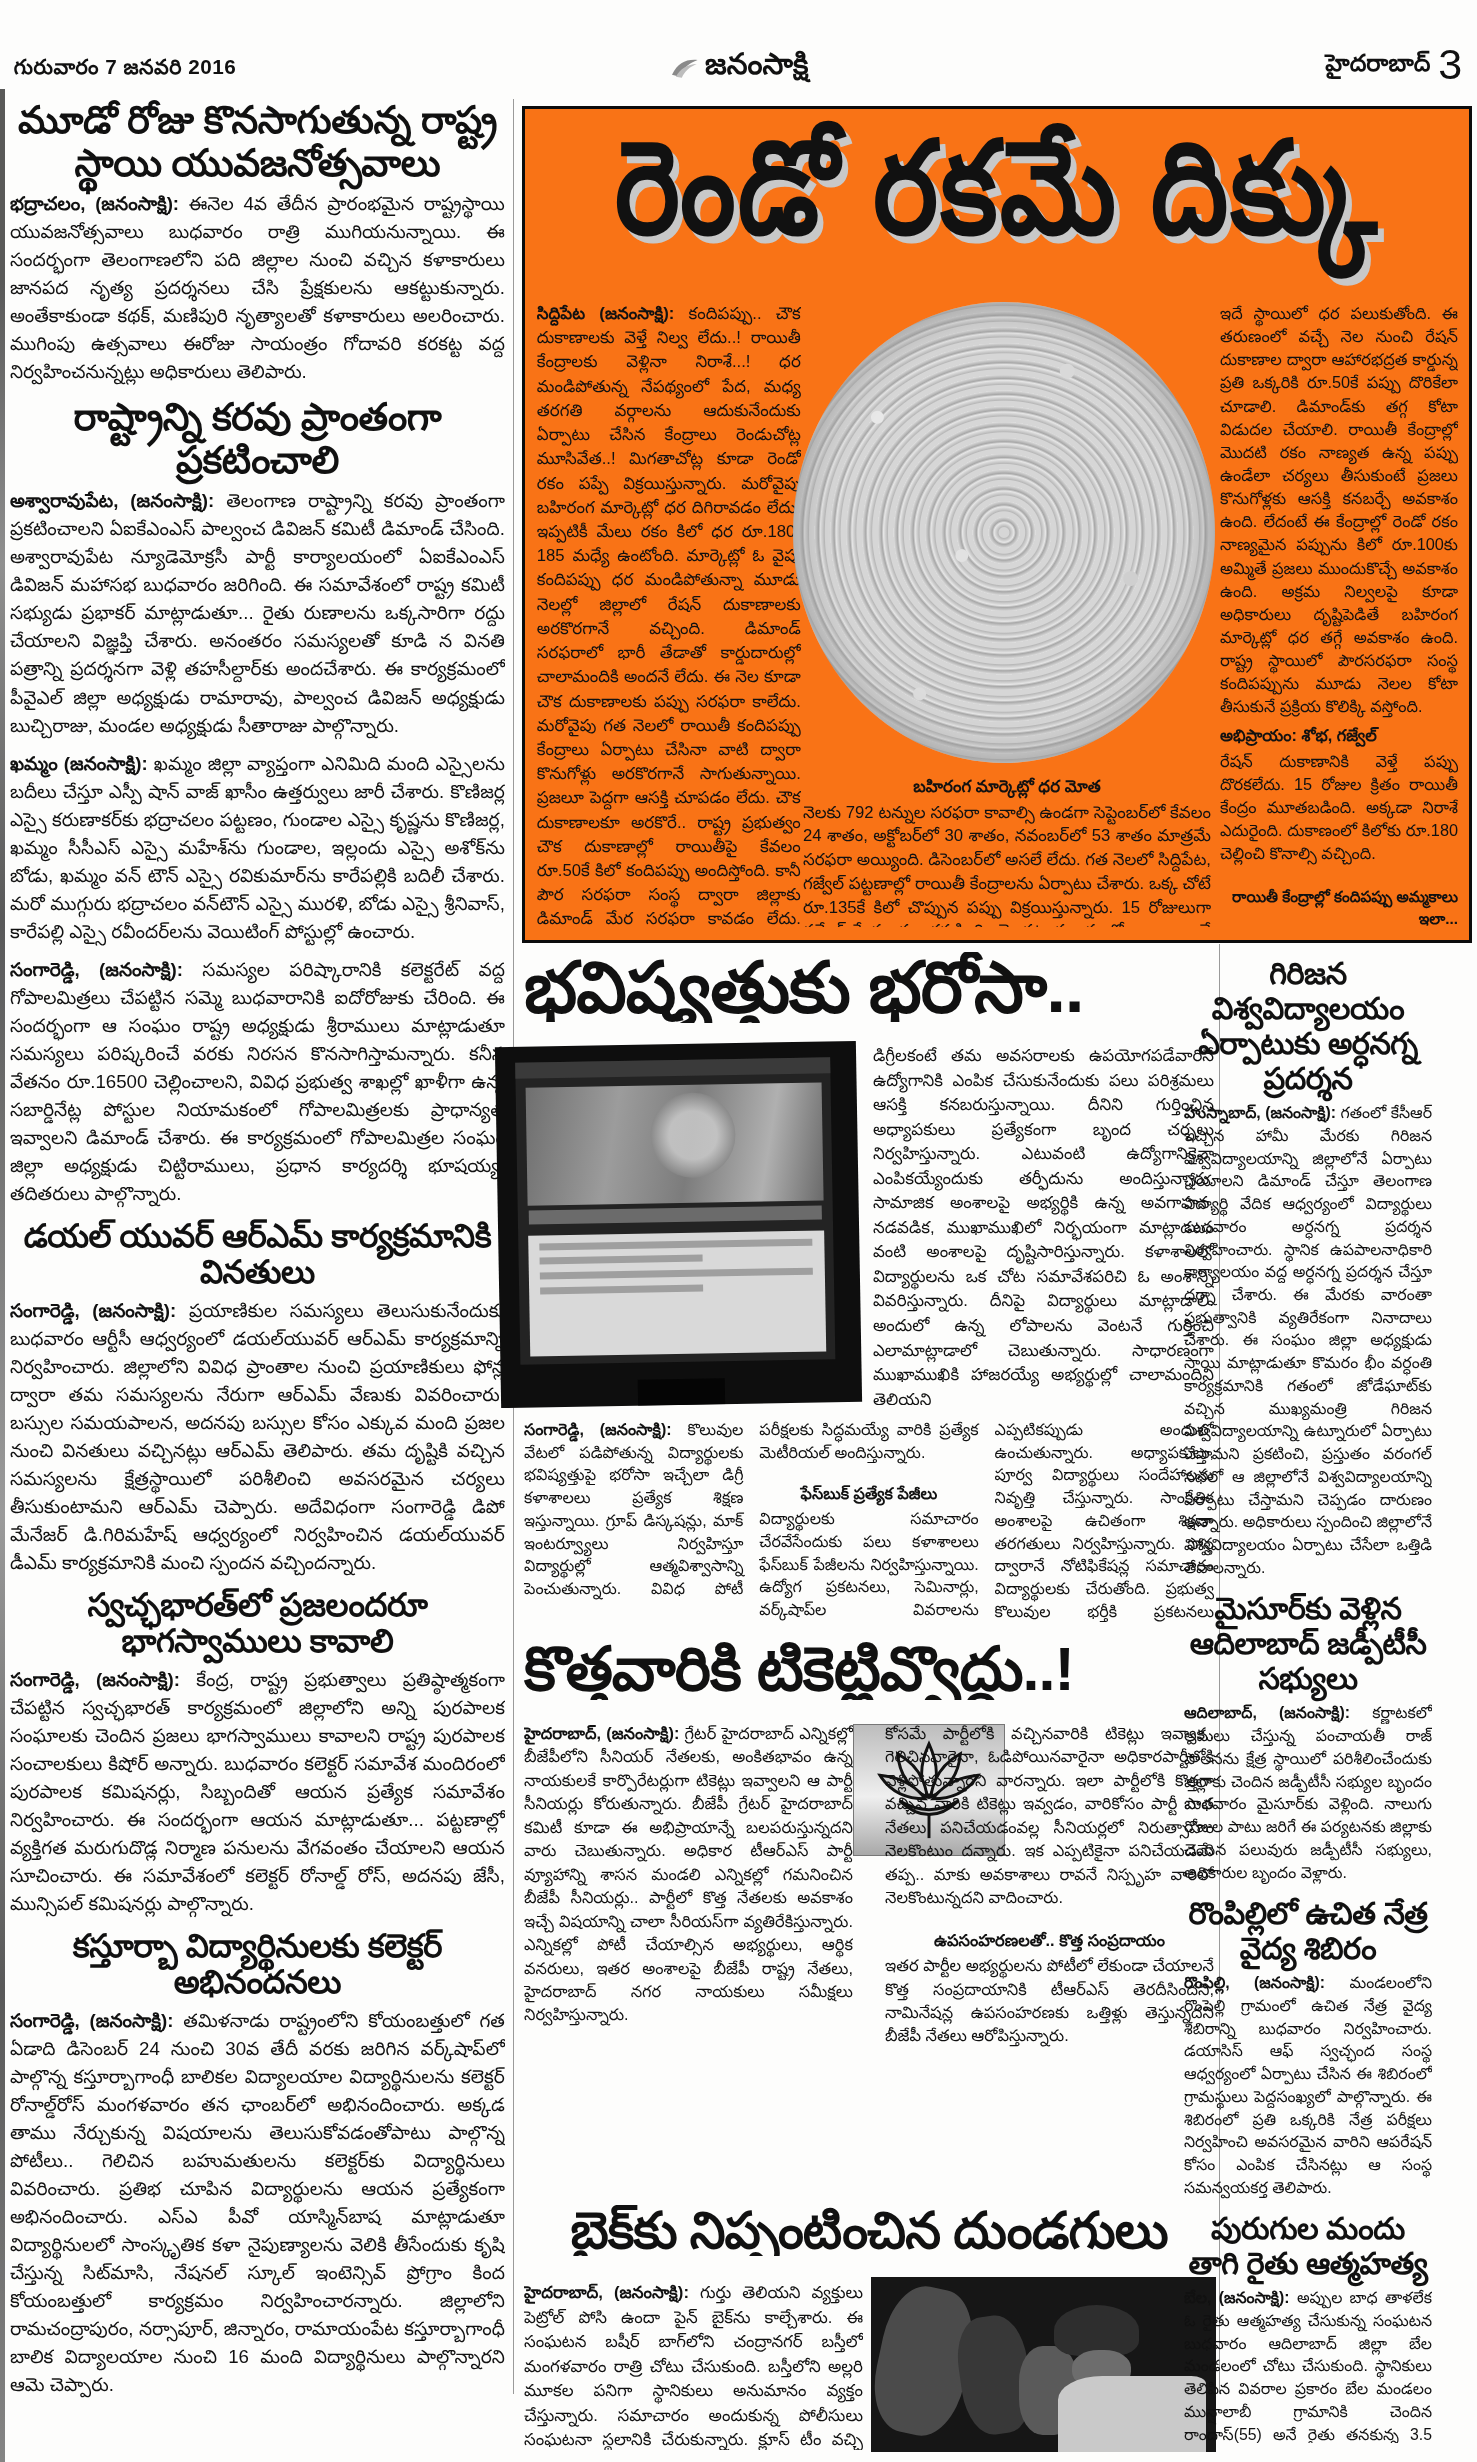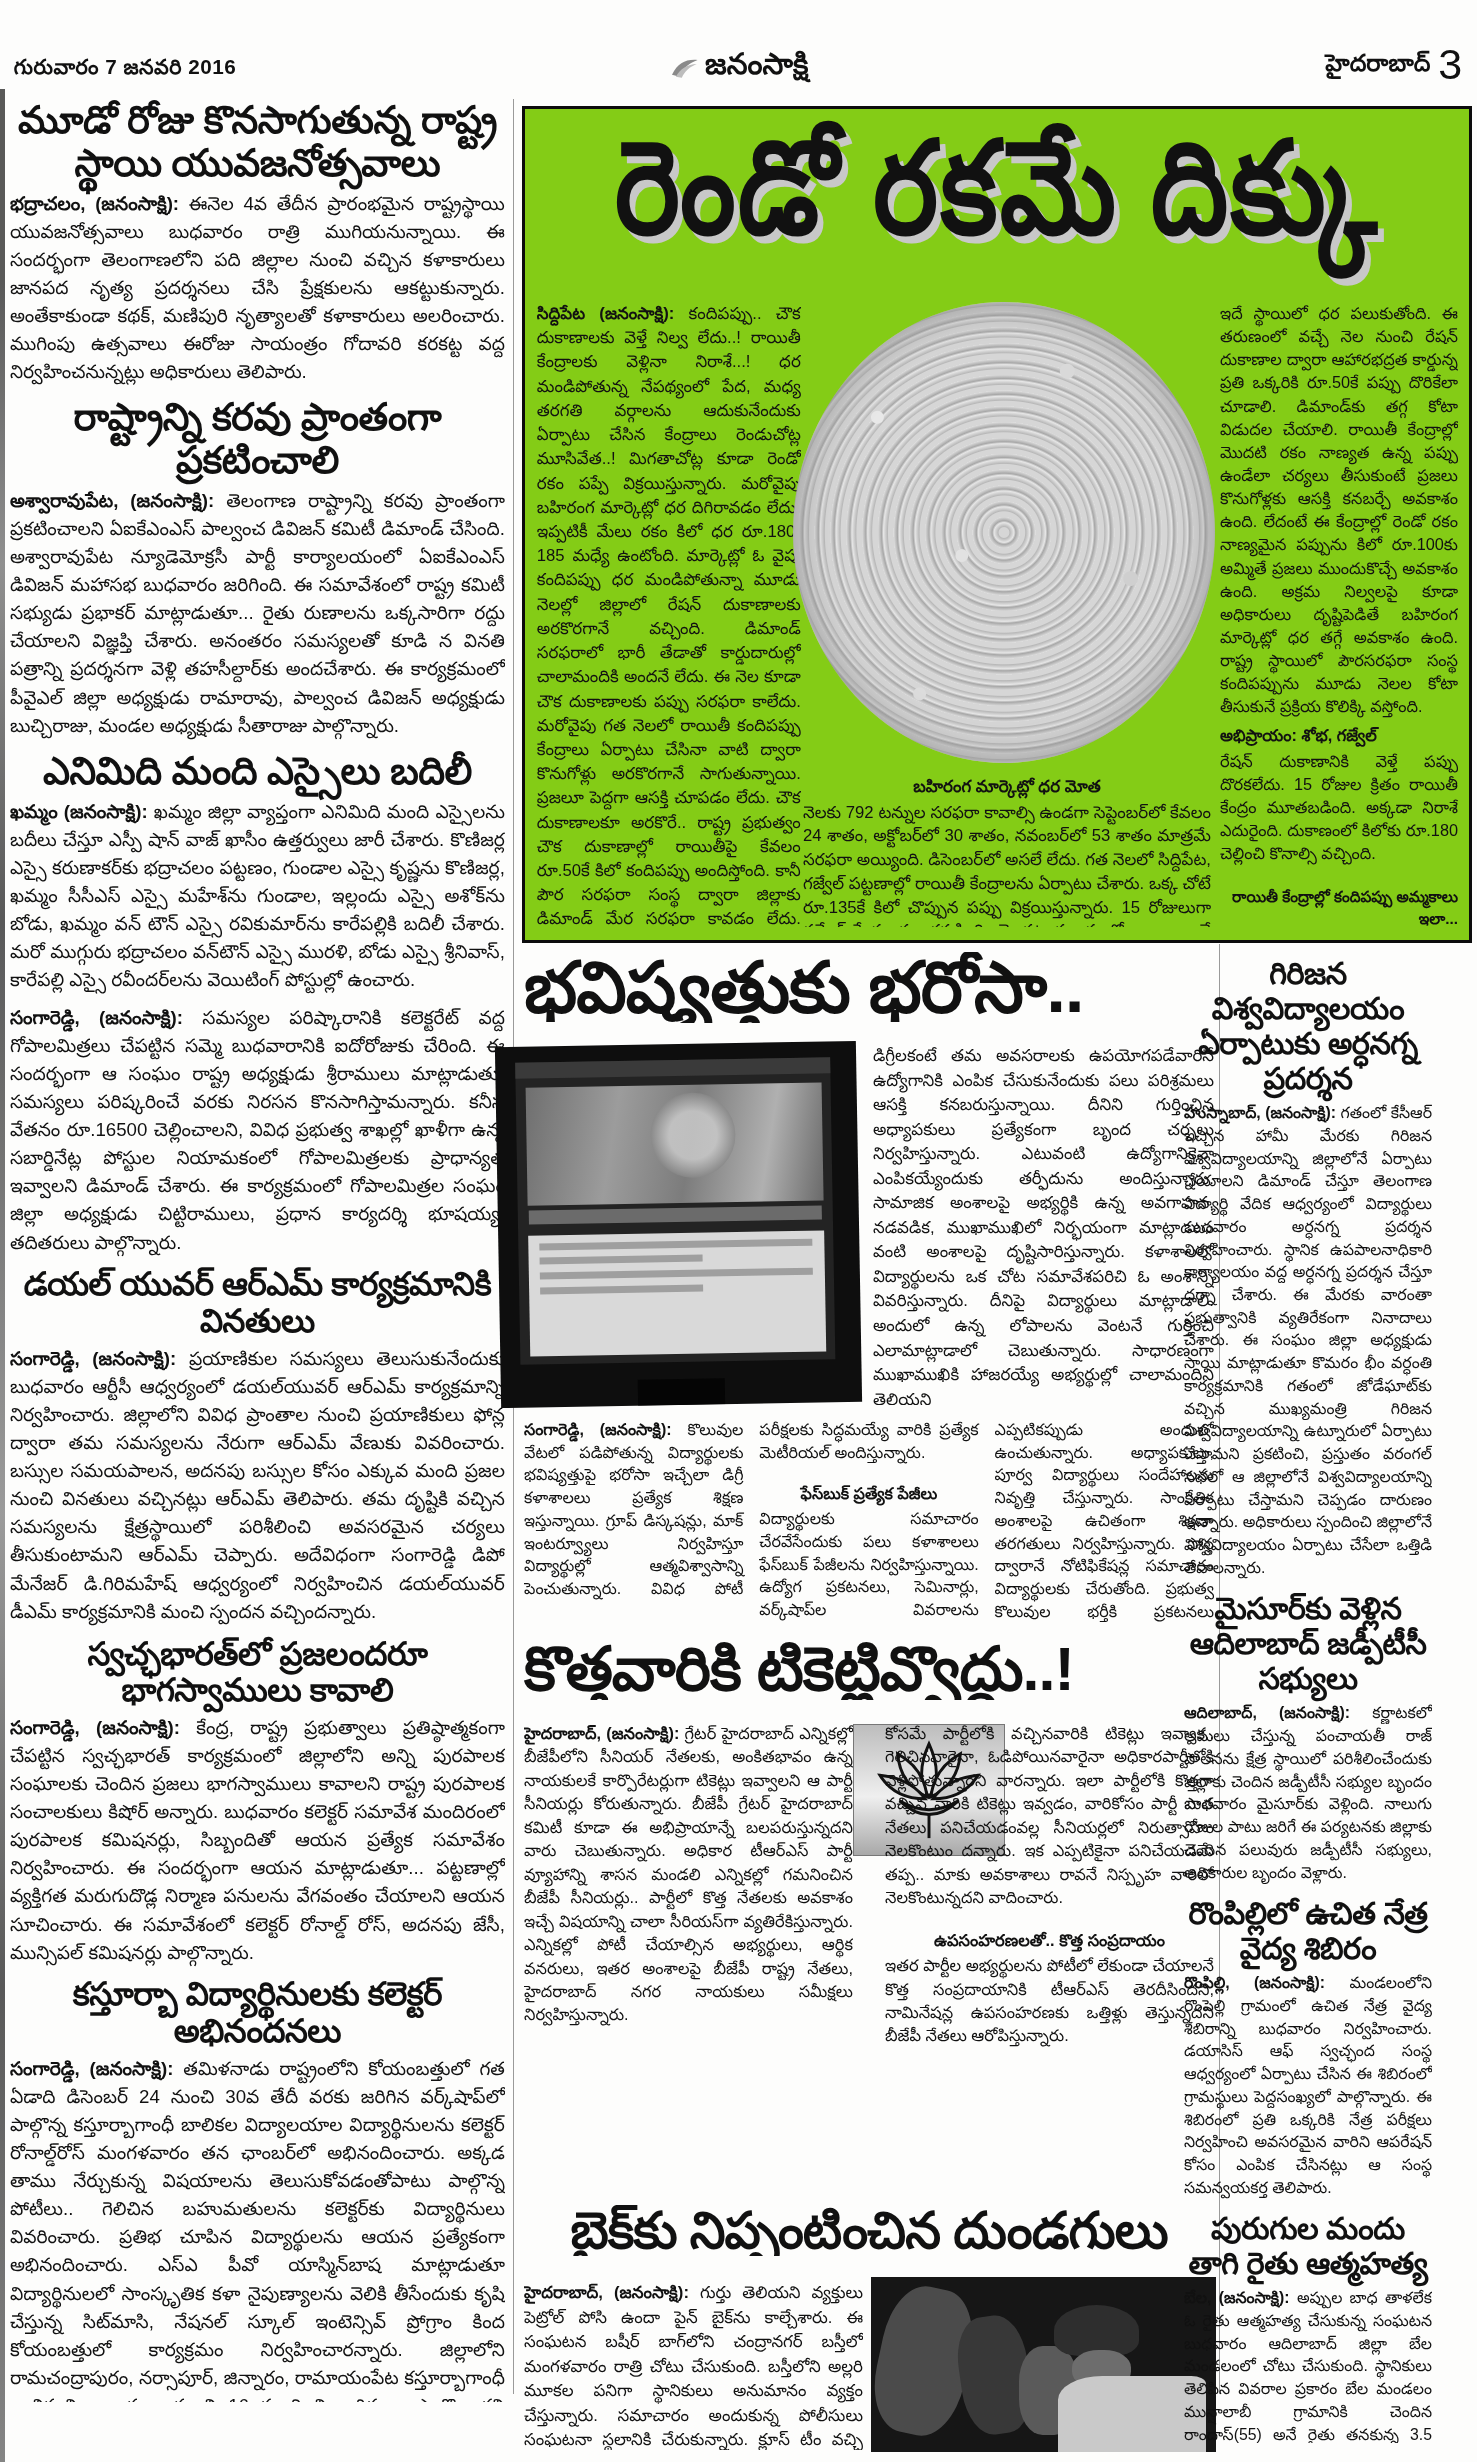--- a/index.html
+++ b/index.html
@@ -16,21 +16,21 @@
   
   .vline{position:absolute;width:1px;background:#9a9a9a;}
   .leftcol{left:9.9px;top:97px;width:495px;height:2305px;overflow:hidden;}
   .leftcol article{margin-bottom:9.9px;}
   .leftcol h2{margin:2px 0 5.9px 0;text-align:center;font-size:38px;line-height:1.12;font-weight:800;letter-spacing:-0.5px;}
   .leftcol h2.sm{font-size:32.5px;}
   .body-p{margin:0;font-size:18.7px;line-height:1.5;text-align:justify;}
   .dl{font-weight:800;}
   .subhead-sm{display:block;text-align:center;font-weight:800;margin:19px 0 2px 0;}
   
-  .mainbox{left:522px;top:106px;width:944px;height:831px;border:3px solid #0c0c0c;background:#84cc16;overflow:hidden;}
+  .mainbox{left:522px;top:106px;width:944px;height:831px;border:3px solid #0c0c0c;background:#f97316;overflow:hidden;}
   .main-headline{position:absolute;left:0;top:13.8px;width:100%;text-align:center;font-size:110px;font-weight:900;
       letter-spacing:2px;line-height:1.0;white-space:nowrap;transform:scaleY(1.18);transform-origin:top;
       text-shadow:5.9px 5.9px 0 #c8c8c8;}
   .mb-col1{left:11.8px;top:193px;width:264px;height:625px;font-size:16.7px;line-height:1.45;text-align:justify;overflow:hidden;}
   .mb-circle{left:268px;top:193px;width:422px;height:461px;border-radius:50%;
       background:
         radial-gradient(circle at 20% 25%, #e8e8e8 0 5.9px, transparent 6.9px),
         radial-gradient(circle at 65% 15%, #d9d9d9 0 6.9px, transparent 7.9px),
         radial-gradient(circle at 40% 55%, #e2e2e2 0 5.9px, transparent 6.9px),
         radial-gradient(circle at 80% 60%, #cfcfcf 0 6.9px, transparent 7.9px),
@@ -104,21 +104,20 @@
 <div class="abs leftcol">
   <article>
     <h2>మూడో రోజు కొనసాగుతున్న రాష్ట్ర స్థాయి యువజనోత్సవాలు</h2>
     <p class="body-p"><span class="dl">భద్రాచలం, (జనంసాక్షి):</span> <span>ఈనెల 4వ తేదీన ప్రారంభమైన రాష్ట్రస్థాయి యువజనోత్సవాలు బుధవారం రాత్రి ముగియనున్నాయి. ఈ సందర్భంగా తెలంగాణలోని పది జిల్లాల నుంచి వచ్చిన కళాకారులు జానపద నృత్య ప్రదర్శనలు చేసి ప్రేక్షకులను ఆకట్టుకున్నారు. అంతేకాకుండా కథక్, మణిపురి నృత్యాలతో కళాకారులు అలరించారు. ముగింపు ఉత్సవాలు ఈరోజు సాయంత్రం గోదావరి కరకట్ట వద్ద నిర్వహించనున్నట్లు అధికారులు తెలిపారు.</span></p>
   </article>
   <article>
     <h2>రాష్ట్రాన్ని కరవు ప్రాంతంగా ప్రకటించాలి</h2>
     <p class="body-p"><span class="dl">అశ్వారావుపేట, (జనంసాక్షి):</span> <span>తెలంగాణ రాష్ట్రాన్ని కరవు ప్రాంతంగా ప్రకటించాలని ఏఐకేఎంఎస్ పాల్వంచ డివిజన్ కమిటీ డిమాండ్ చేసింది. అశ్వారావుపేట న్యూడెమోక్రసీ పార్టీ కార్యాలయంలో ఏఐకేఎంఎస్ డివిజన్ మహాసభ బుధవారం జరిగింది. ఈ సమావేశంలో రాష్ట్ర కమిటీ సభ్యుడు ప్రభాకర్ మాట్లాడుతూ... రైతు రుణాలను ఒక్కసారిగా రద్దు చేయాలని విజ్ఞప్తి చేశారు. అనంతరం సమస్యలతో కూడి న వినతి పత్రాన్ని ప్రదర్శనగా వెళ్లి తహసీల్దార్‌కు అందచేశారు. ఈ కార్యక్రమంలో పీవైఎల్ జిల్లా అధ్యక్షుడు రామారావు, పాల్వంచ డివిజన్ అధ్యక్షుడు బుచ్చిరాజు, మండల అధ్యక్షుడు సీతారాజు పాల్గొన్నారు.</span></p>
   </article>
   <article>
-    <h2>ఎనిమిది మంది ఎస్సైలు బదిలీ</h2>
     <p class="body-p"><span class="dl">ఖమ్మం (జనంసాక్షి):</span> <span>ఖమ్మం జిల్లా వ్యాప్తంగా ఎనిమిది మంది ఎస్సైలను బదీలు చేస్తూ ఎస్పీ షాన్ వాజ్ ఖాసీం ఉత్తర్వులు జారీ చేశారు. కొణిజర్ల ఎస్సై కరుణాకర్‌కు భద్రాచలం పట్టణం, గుండాల ఎస్సై కృష్ణను కొణిజర్ల, ఖమ్మం సీసీఎస్ ఎస్సై మహేశ్‌ను గుండాల, ఇల్లందు ఎస్సై అశోక్‌ను బోడు, ఖమ్మం వన్ టౌన్ ఎస్సై రవికుమార్‌ను కారేపల్లికి బదిలీ చేశారు. మరో ముగ్గురు భద్రాచలం వన్‌టౌన్ ఎస్సై మురళి, బోడు ఎస్సై శ్రీనివాస్, కారేపల్లి ఎస్సై రవీందర్‌లను వెయిటింగ్ పోస్టుల్లో ఉంచారు.</span></p>
   </article>
   <article>
     <p class="body-p"><span class="dl">సంగారెడ్డి, (జనంసాక్షి):</span> <span>సమస్యల పరిష్కారానికి కలెక్టరేట్ వద్ద గోపాలమిత్రలు చేపట్టిన సమ్మె బుధవారానికి ఐదోరోజుకు చేరింది. ఈ సందర్భంగా ఆ సంఘం రాష్ట్ర అధ్యక్షుడు శ్రీరాములు మాట్లాడుతూ సమస్యలు పరిష్కరించే వరకు నిరసన కొనసాగిస్తామన్నారు. కనీస వేతనం రూ.16500 చెల్లించాలని, వివిధ ప్రభుత్వ శాఖల్లో ఖాళీగా ఉన్న సబార్డినేట్ల పోస్టుల నియామకంలో గోపాలమిత్రలకు ప్రాధాన్యత ఇవ్వాలని డిమాండ్ చేశారు. ఈ కార్యక్రమంలో గోపాలమిత్రల సంఘం జిల్లా అధ్యక్షుడు చిట్టిరాములు, ప్రధాన కార్యదర్శి భూషయ్య, తదితరులు పాల్గొన్నారు.</span></p>
   </article>
   <article>
     <h2 class="sm">డయల్ యువర్ ఆర్ఎమ్ కార్యక్రమానికి వినతులు</h2>
     <p class="body-p"><span class="dl">సంగారెడ్డి, (జనంసాక్షి):</span> <span>ప్రయాణికుల సమస్యలు తెలుసుకునేందుకు బుధవారం ఆర్టీసీ ఆధ్వర్యంలో డయల్‌యువర్ ఆర్ఎమ్ కార్యక్రమాన్ని నిర్వహించారు. జిల్లాలోని వివిధ ప్రాంతాల నుంచి ప్రయాణికులు ఫోన్ల ద్వారా తమ సమస్యలను నేరుగా ఆర్ఎమ్ వేణుకు వివరించారు. బస్సుల సమయపాలన, అదనపు బస్సుల కోసం ఎక్కువ మంది ప్రజల నుంచి వినతులు వచ్చినట్లు ఆర్ఎమ్ తెలిపారు. తమ దృష్టికి వచ్చిన సమస్యలను క్షేత్రస్థాయిలో పరిశీలించి అవసరమైన చర్యలు తీసుకుంటామని ఆర్ఎమ్ చెప్పారు. అదేవిధంగా సంగారెడ్డి డిపో మేనేజర్ డి.గిరిమహేష్ ఆధ్వర్యంలో నిర్వహించిన డయల్‌యువర్ డీఎమ్ కార్యక్రమానికి మంచి స్పందన వచ్చిందన్నారు.</span></p>
   </article>
   <article>

